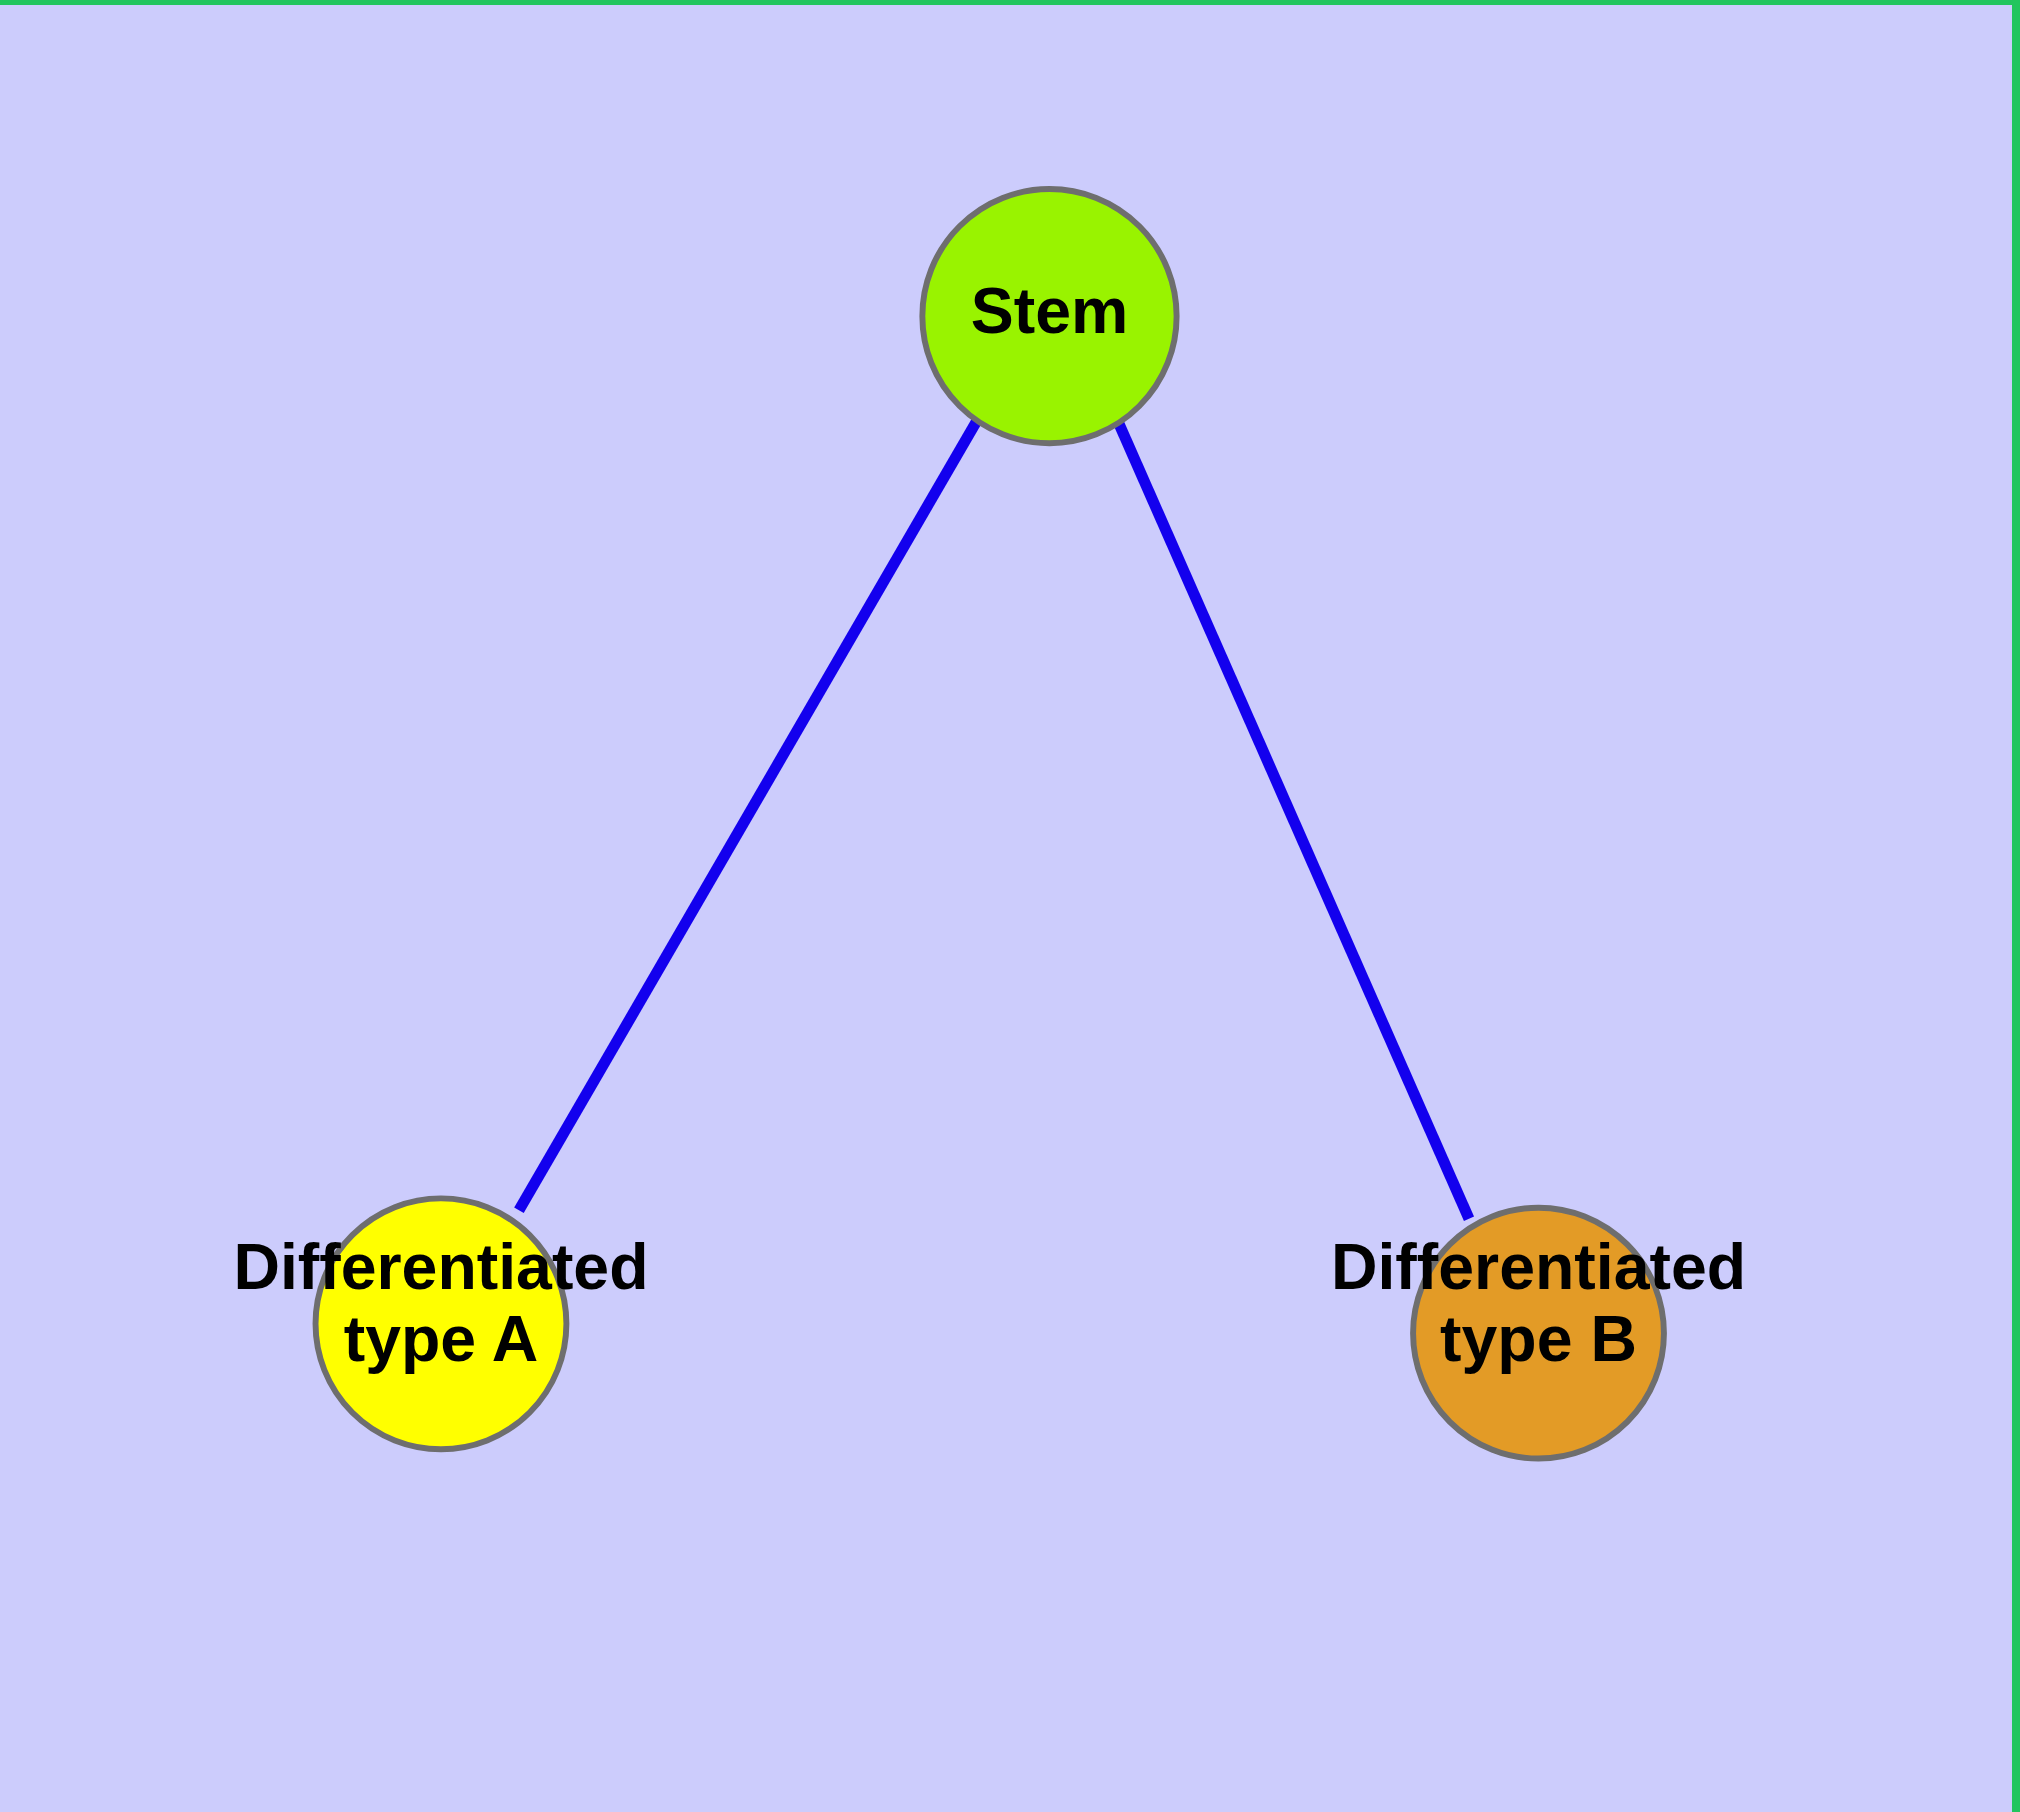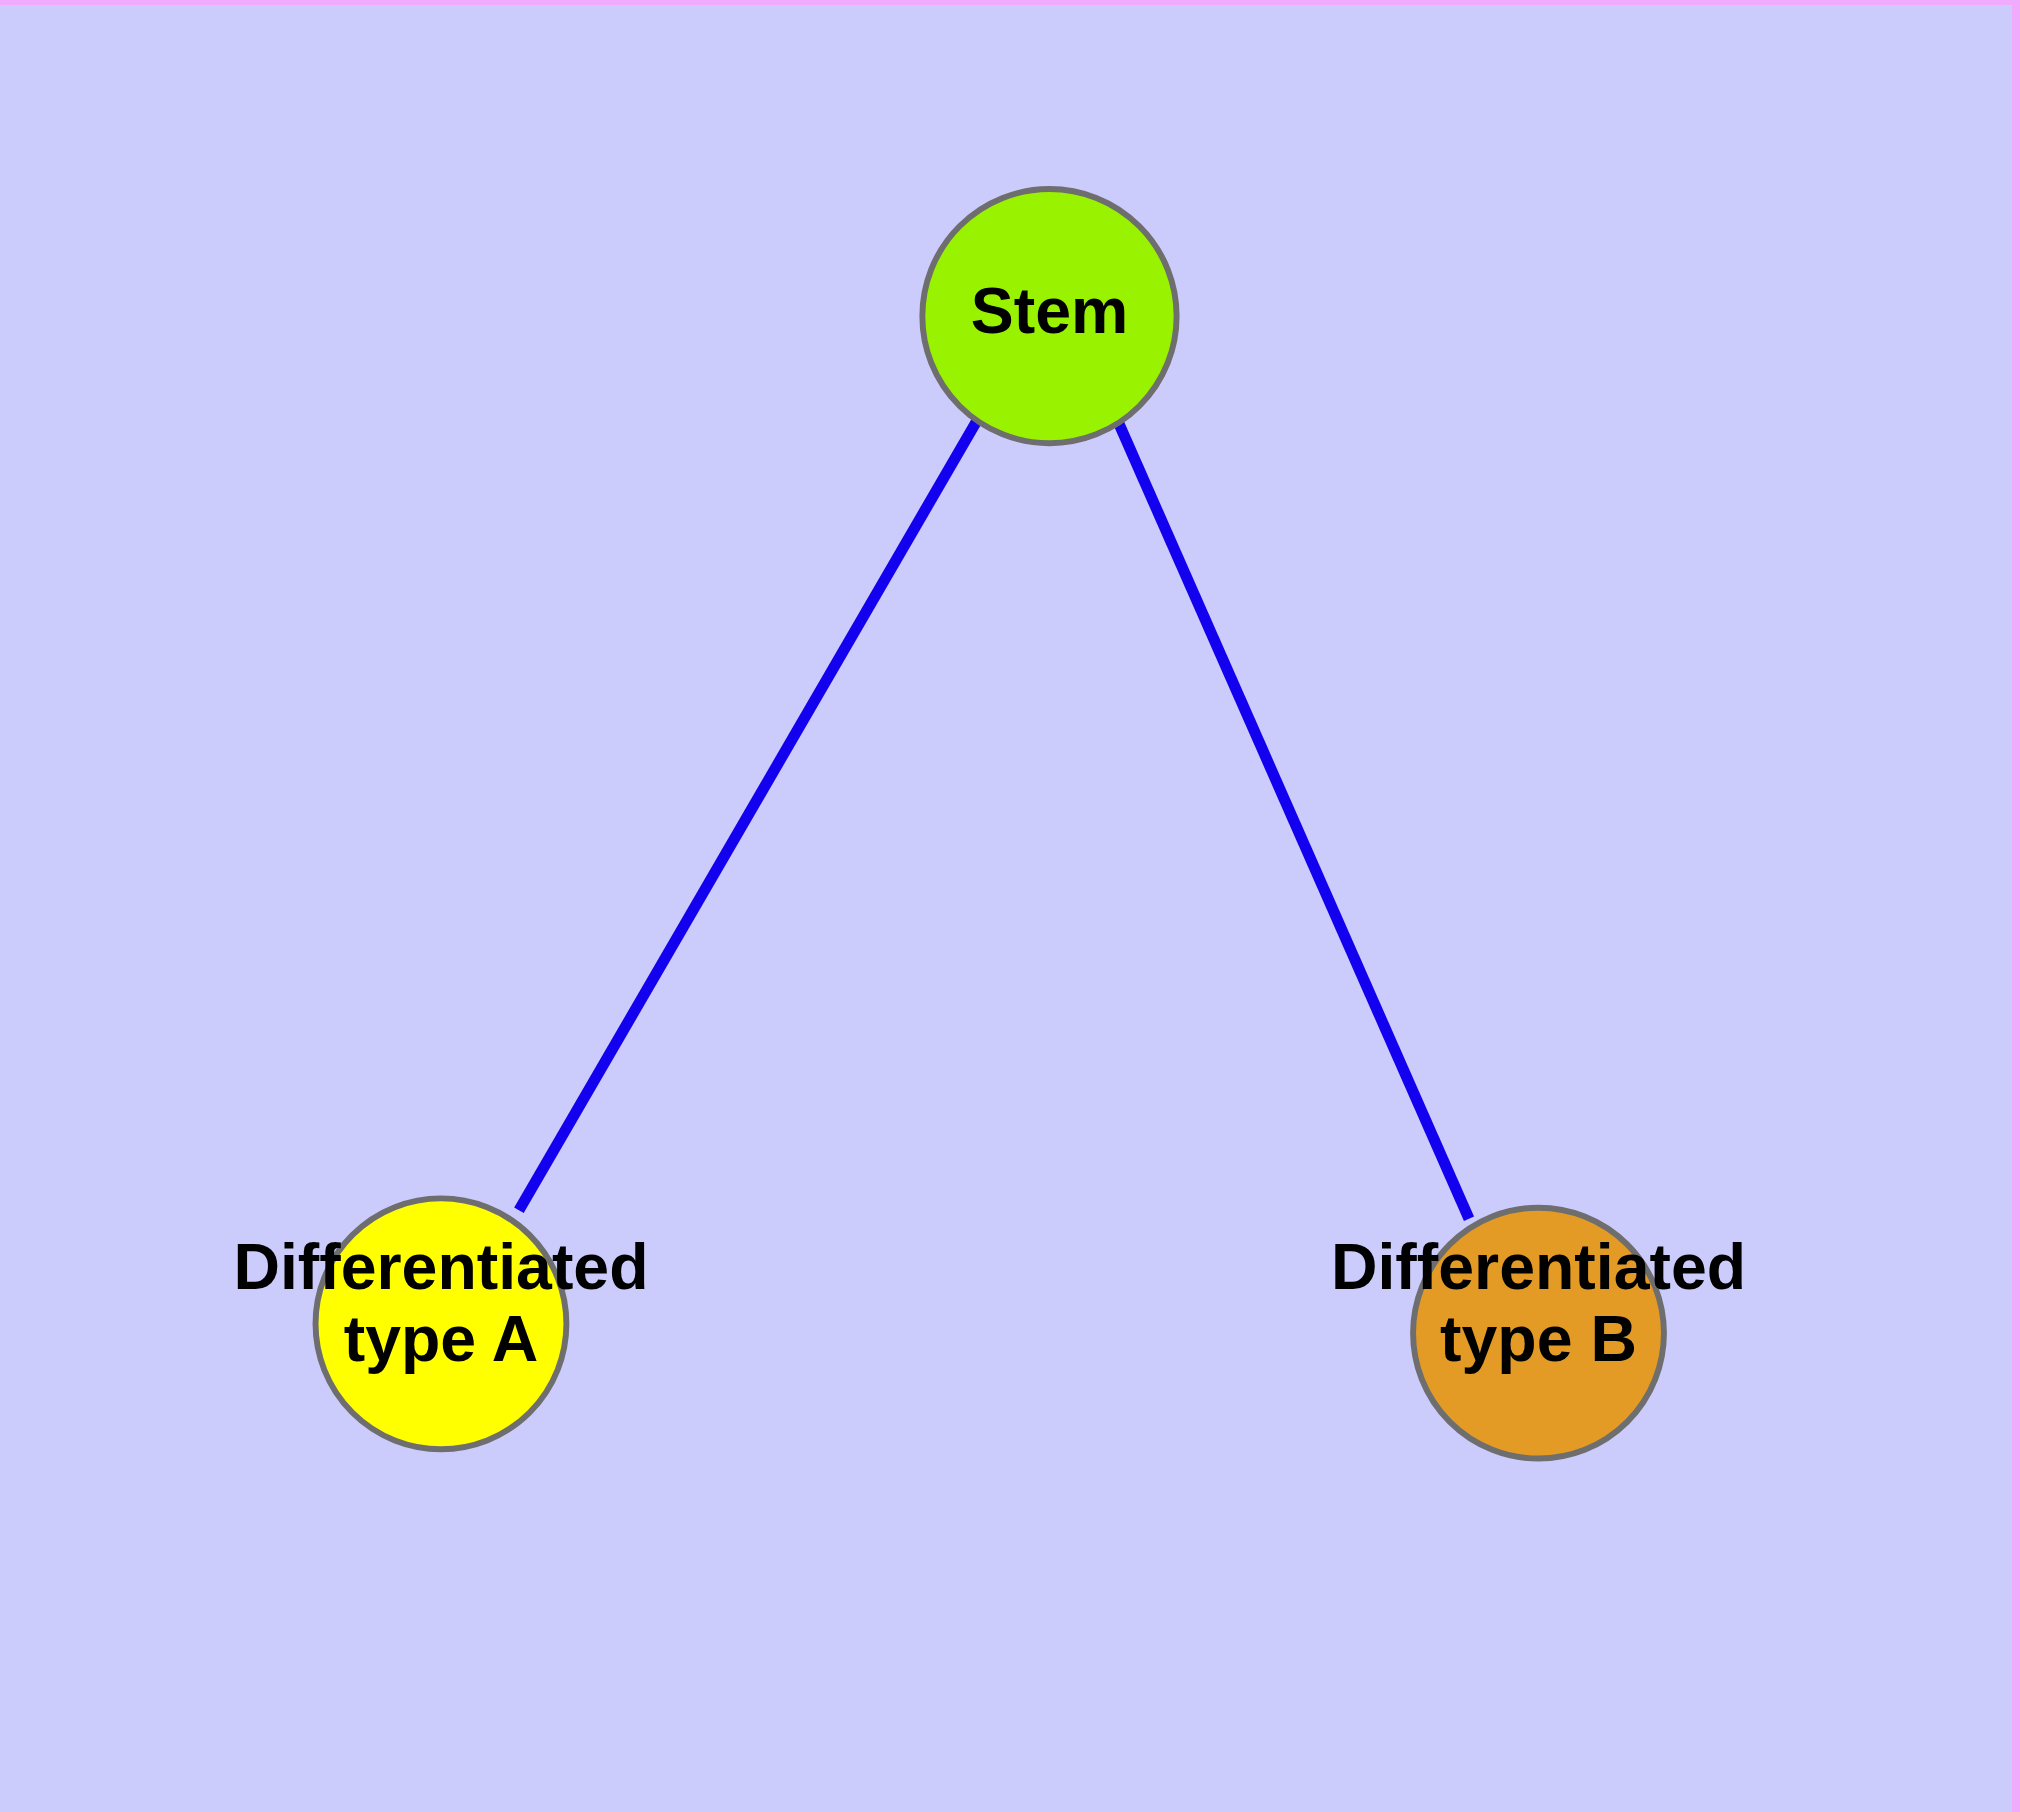--- a/index.html
+++ b/index.html
@@ -11,21 +11,21 @@
   body {
     width: 2021px;
     height: 1812px;
     overflow: hidden;
     font-family: "Liberation Sans", sans-serif;
   }
   #canvas-wrap {
     position: relative;
     width: 2021px;
     height: 1812px;
-    background: #f0abfc;
+    background: #22c55e;
     text-decoration: underline;
   }
   
   #plot-surface {
     position: absolute;
     left: 0px;
     top: 5.1px;
     width: 2012px;
     height: 1807px;
     background: #ccccfc;

